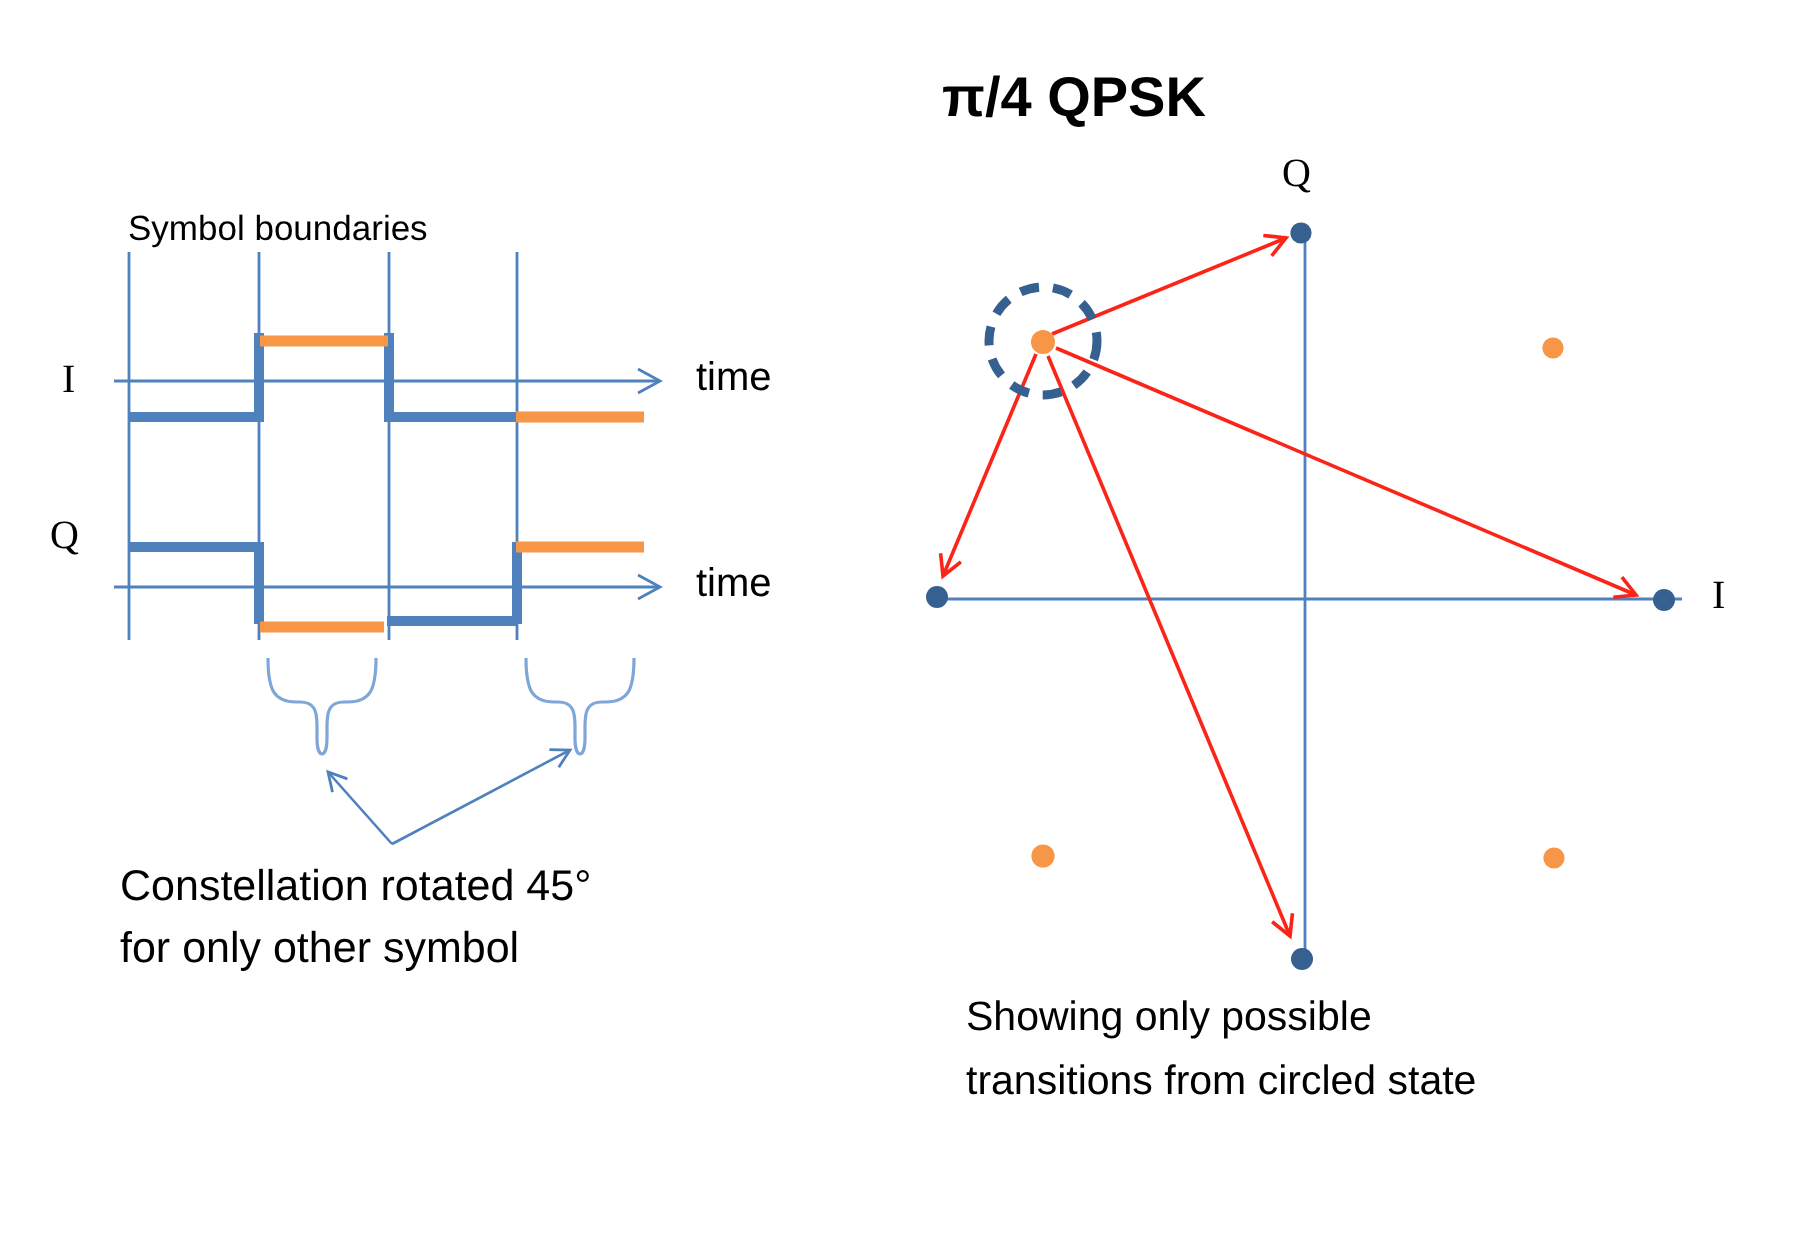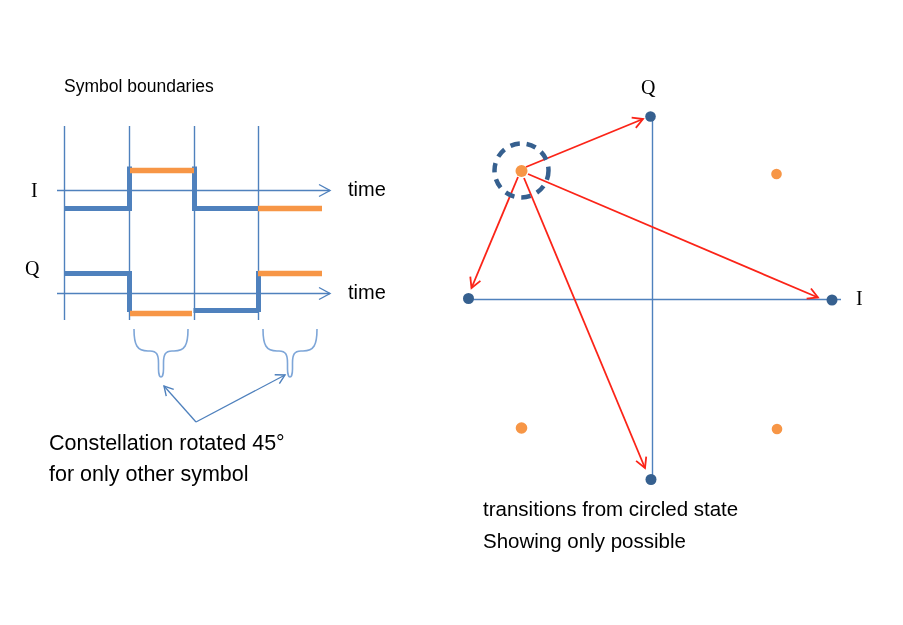--- a/index.html
+++ b/index.html
@@ -16,27 +16,27 @@
   .brace       { stroke: var(--brace-blue,#7EA6D8); stroke-width:1.6; fill:none; }
   .ann         { stroke: var(--axis-blue,#4F81BD); stroke-width:1.3; fill:none; }
   .red-arrow   { stroke: var(--red,#FB2418); stroke-width:1.8; fill:none; }
   .dot-navy    { fill: var(--navy,#36608F); stroke:none; }
   .dot-orange  { fill: var(--orange,#F79646); stroke:none; }
   .dashed-circle { stroke: var(--navy,#36608F); stroke-width:4.5; fill:none; stroke-dasharray:9.5 7; }
   .mk-blue     { stroke: var(--axis-blue,#4F81BD); fill:none; stroke-width:1.4; }
   .mk-red      { stroke: var(--red,#FB2418); fill:none; stroke-width:1.8; }
 
   .txt { position:absolute; white-space:nowrap; }
-  .lbl-symbol-boundaries { left:64px; top:76px; font-size:17.5px; }
+  .lbl-symbol-boundaries { left:64px; top:104px; font-size:17.5px; }
   .serif-lbl { font-family:"Liberation Serif", serif; font-size:20px; }
   .lbl-i  { left:31px;  top:179px; }
   .lbl-q  { left:25px;  top:257px; }
   .lbl-time-i { left:348px; top:178px; font-size:20px; }
   .lbl-time-q { left:348px; top:281px; font-size:20px; }
-  .caption-left  { left:49px; top:428px; font-size:21.5px; line-height:31px; }
+  .caption-left  { left:60px; top:428px; font-size:21.5px; line-height:31px; }
   .title-right   { left:471px; top:33px; font-size:28px; font-weight:bold; }
   .lbl-const-q   { left:641px; top:76px; }
   .lbl-const-i   { left:856px; top:287px; }
   .caption-right { left:483px; top:493px; font-size:20.5px; line-height:31.5px; }
 </style>
 </head>
 <body>
 
 <div id="canvas">
 
@@ -113,22 +113,23 @@
   <div class="txt serif-lbl lbl-q">Q</div>
 
   <div class="txt lbl-time-i">time</div>
   <div class="txt lbl-time-q">time</div>
 
   <div class="txt caption-left">
     <div>Constellation rotated 45°</div>
     <div>for only other symbol</div>
   </div>
 
+  <div class="txt title-right">π/4 QPSK</div>
 
   <div class="txt serif-lbl lbl-const-q">Q</div>
   <div class="txt serif-lbl lbl-const-i">I</div>
 
   <div class="txt caption-right">
+    <div>Showing only possible</div>
     <div>transitions from circled state</div>
-    <div>Showing only possible</div>
   </div>
 
 </div>
 
 </body></html>

